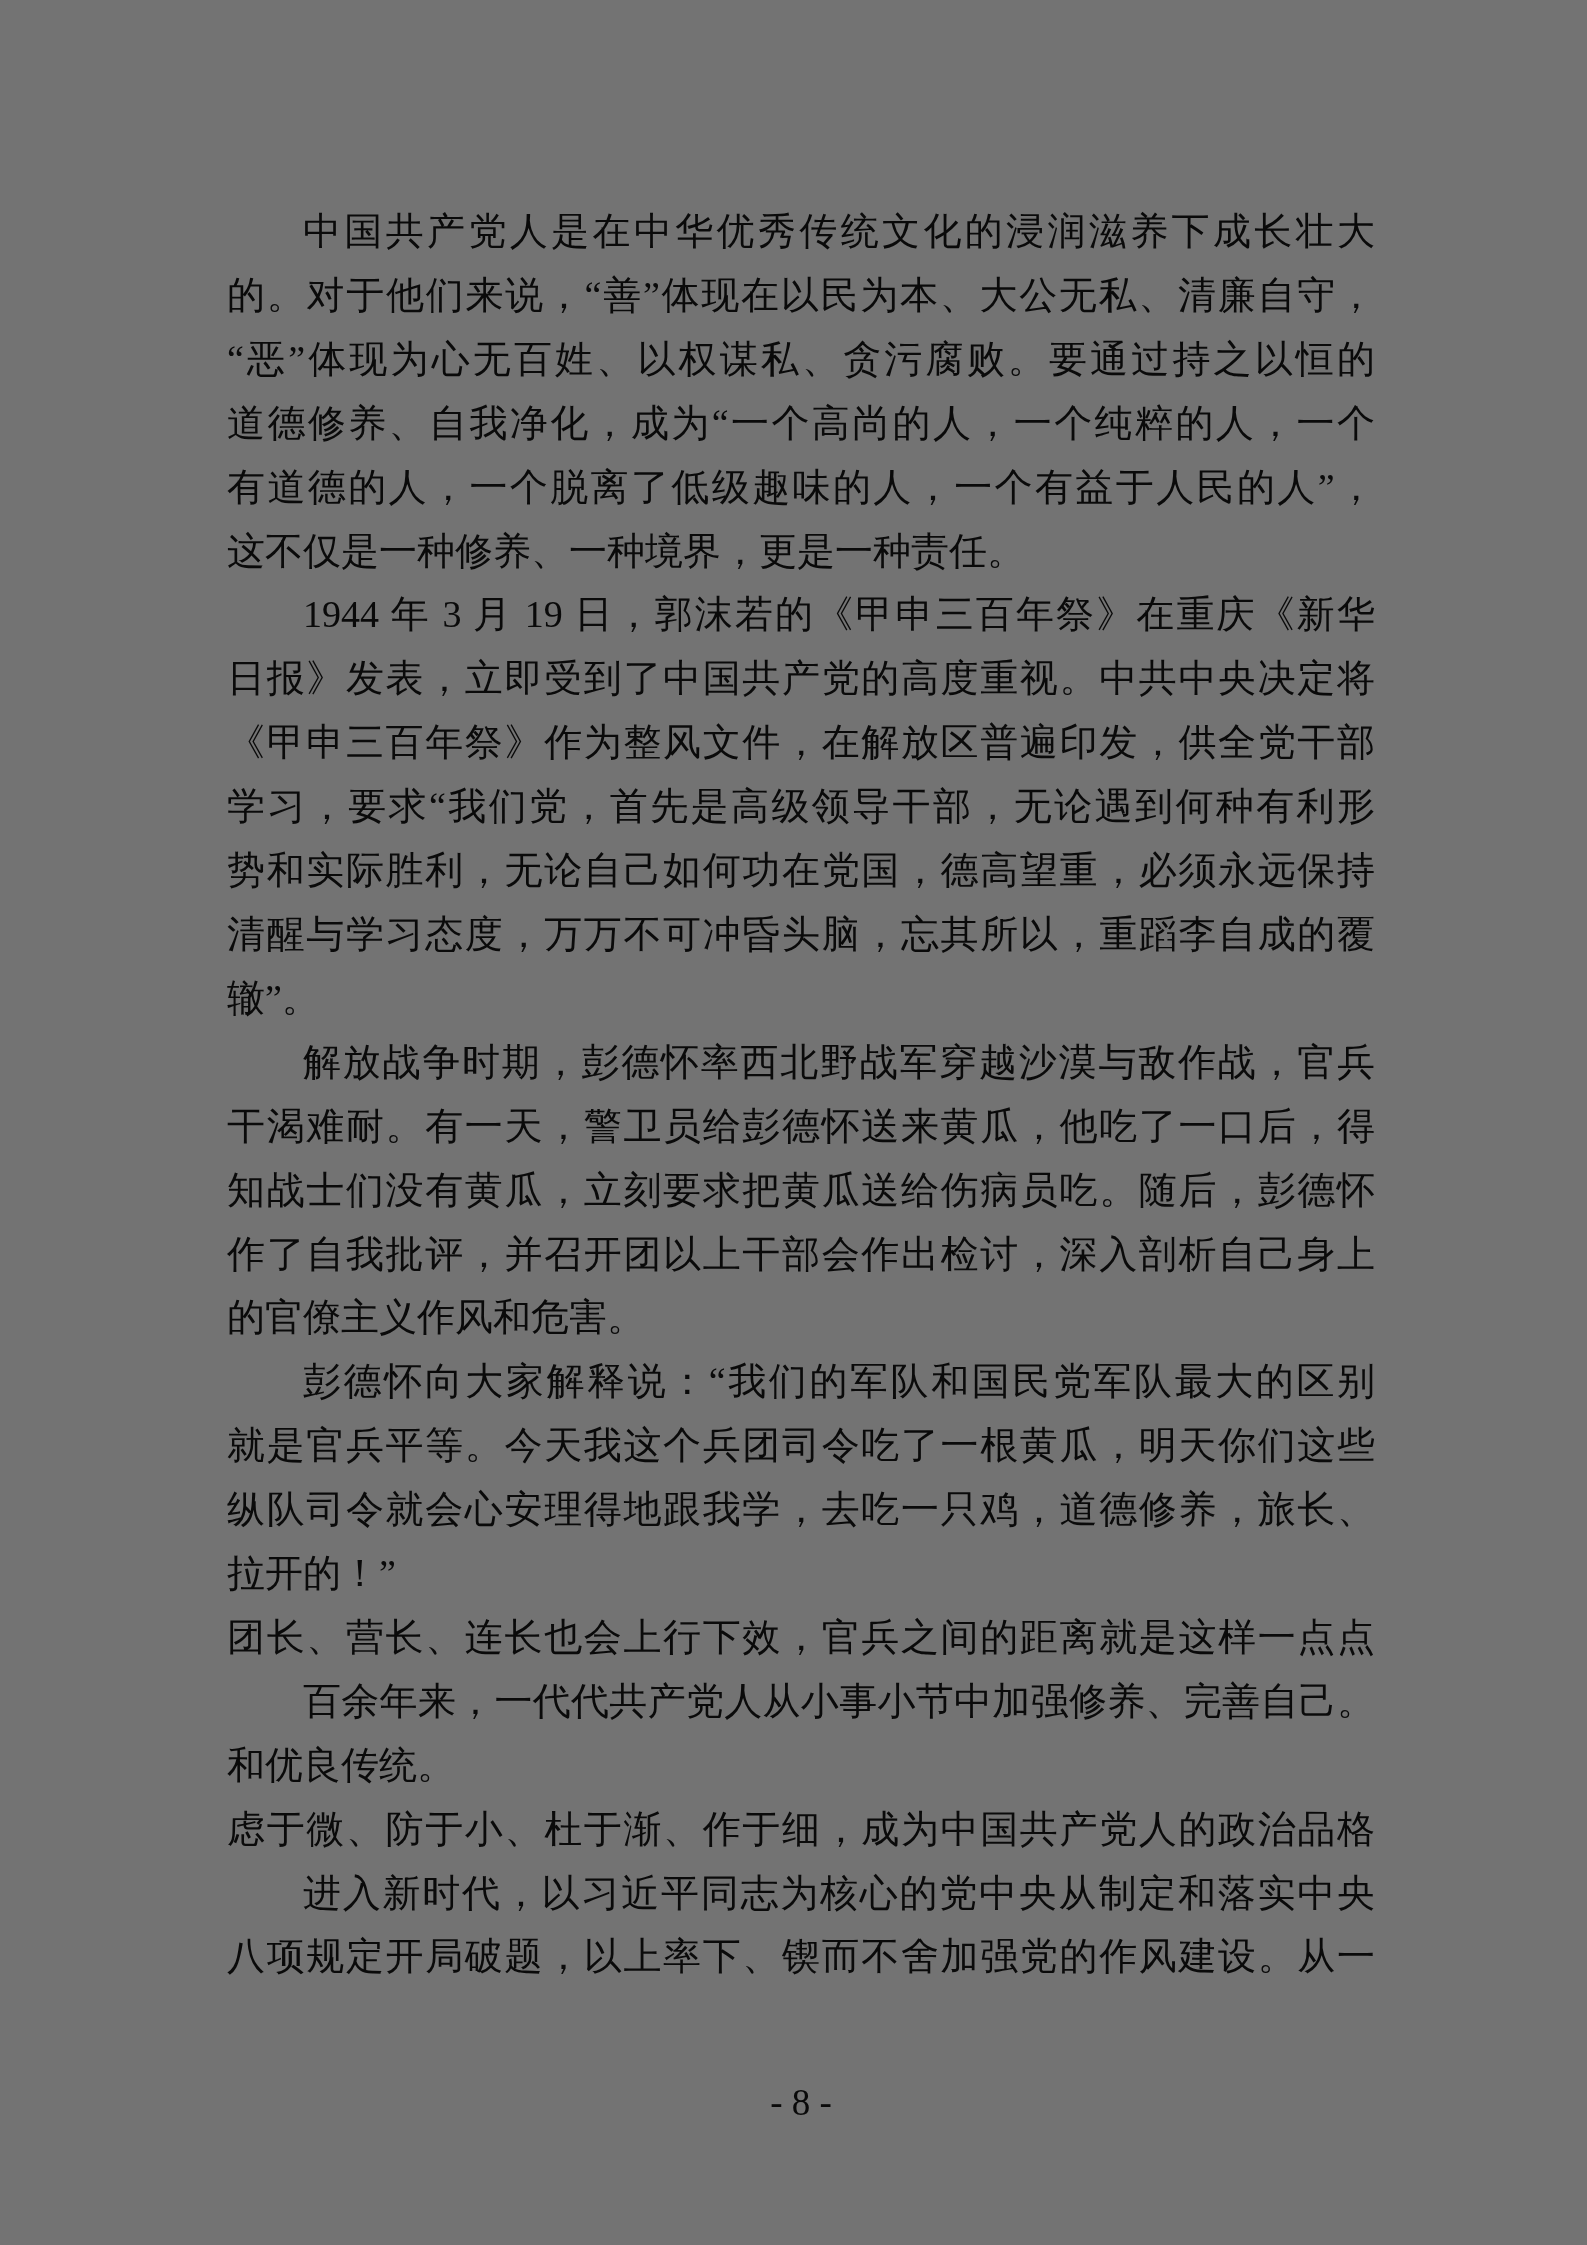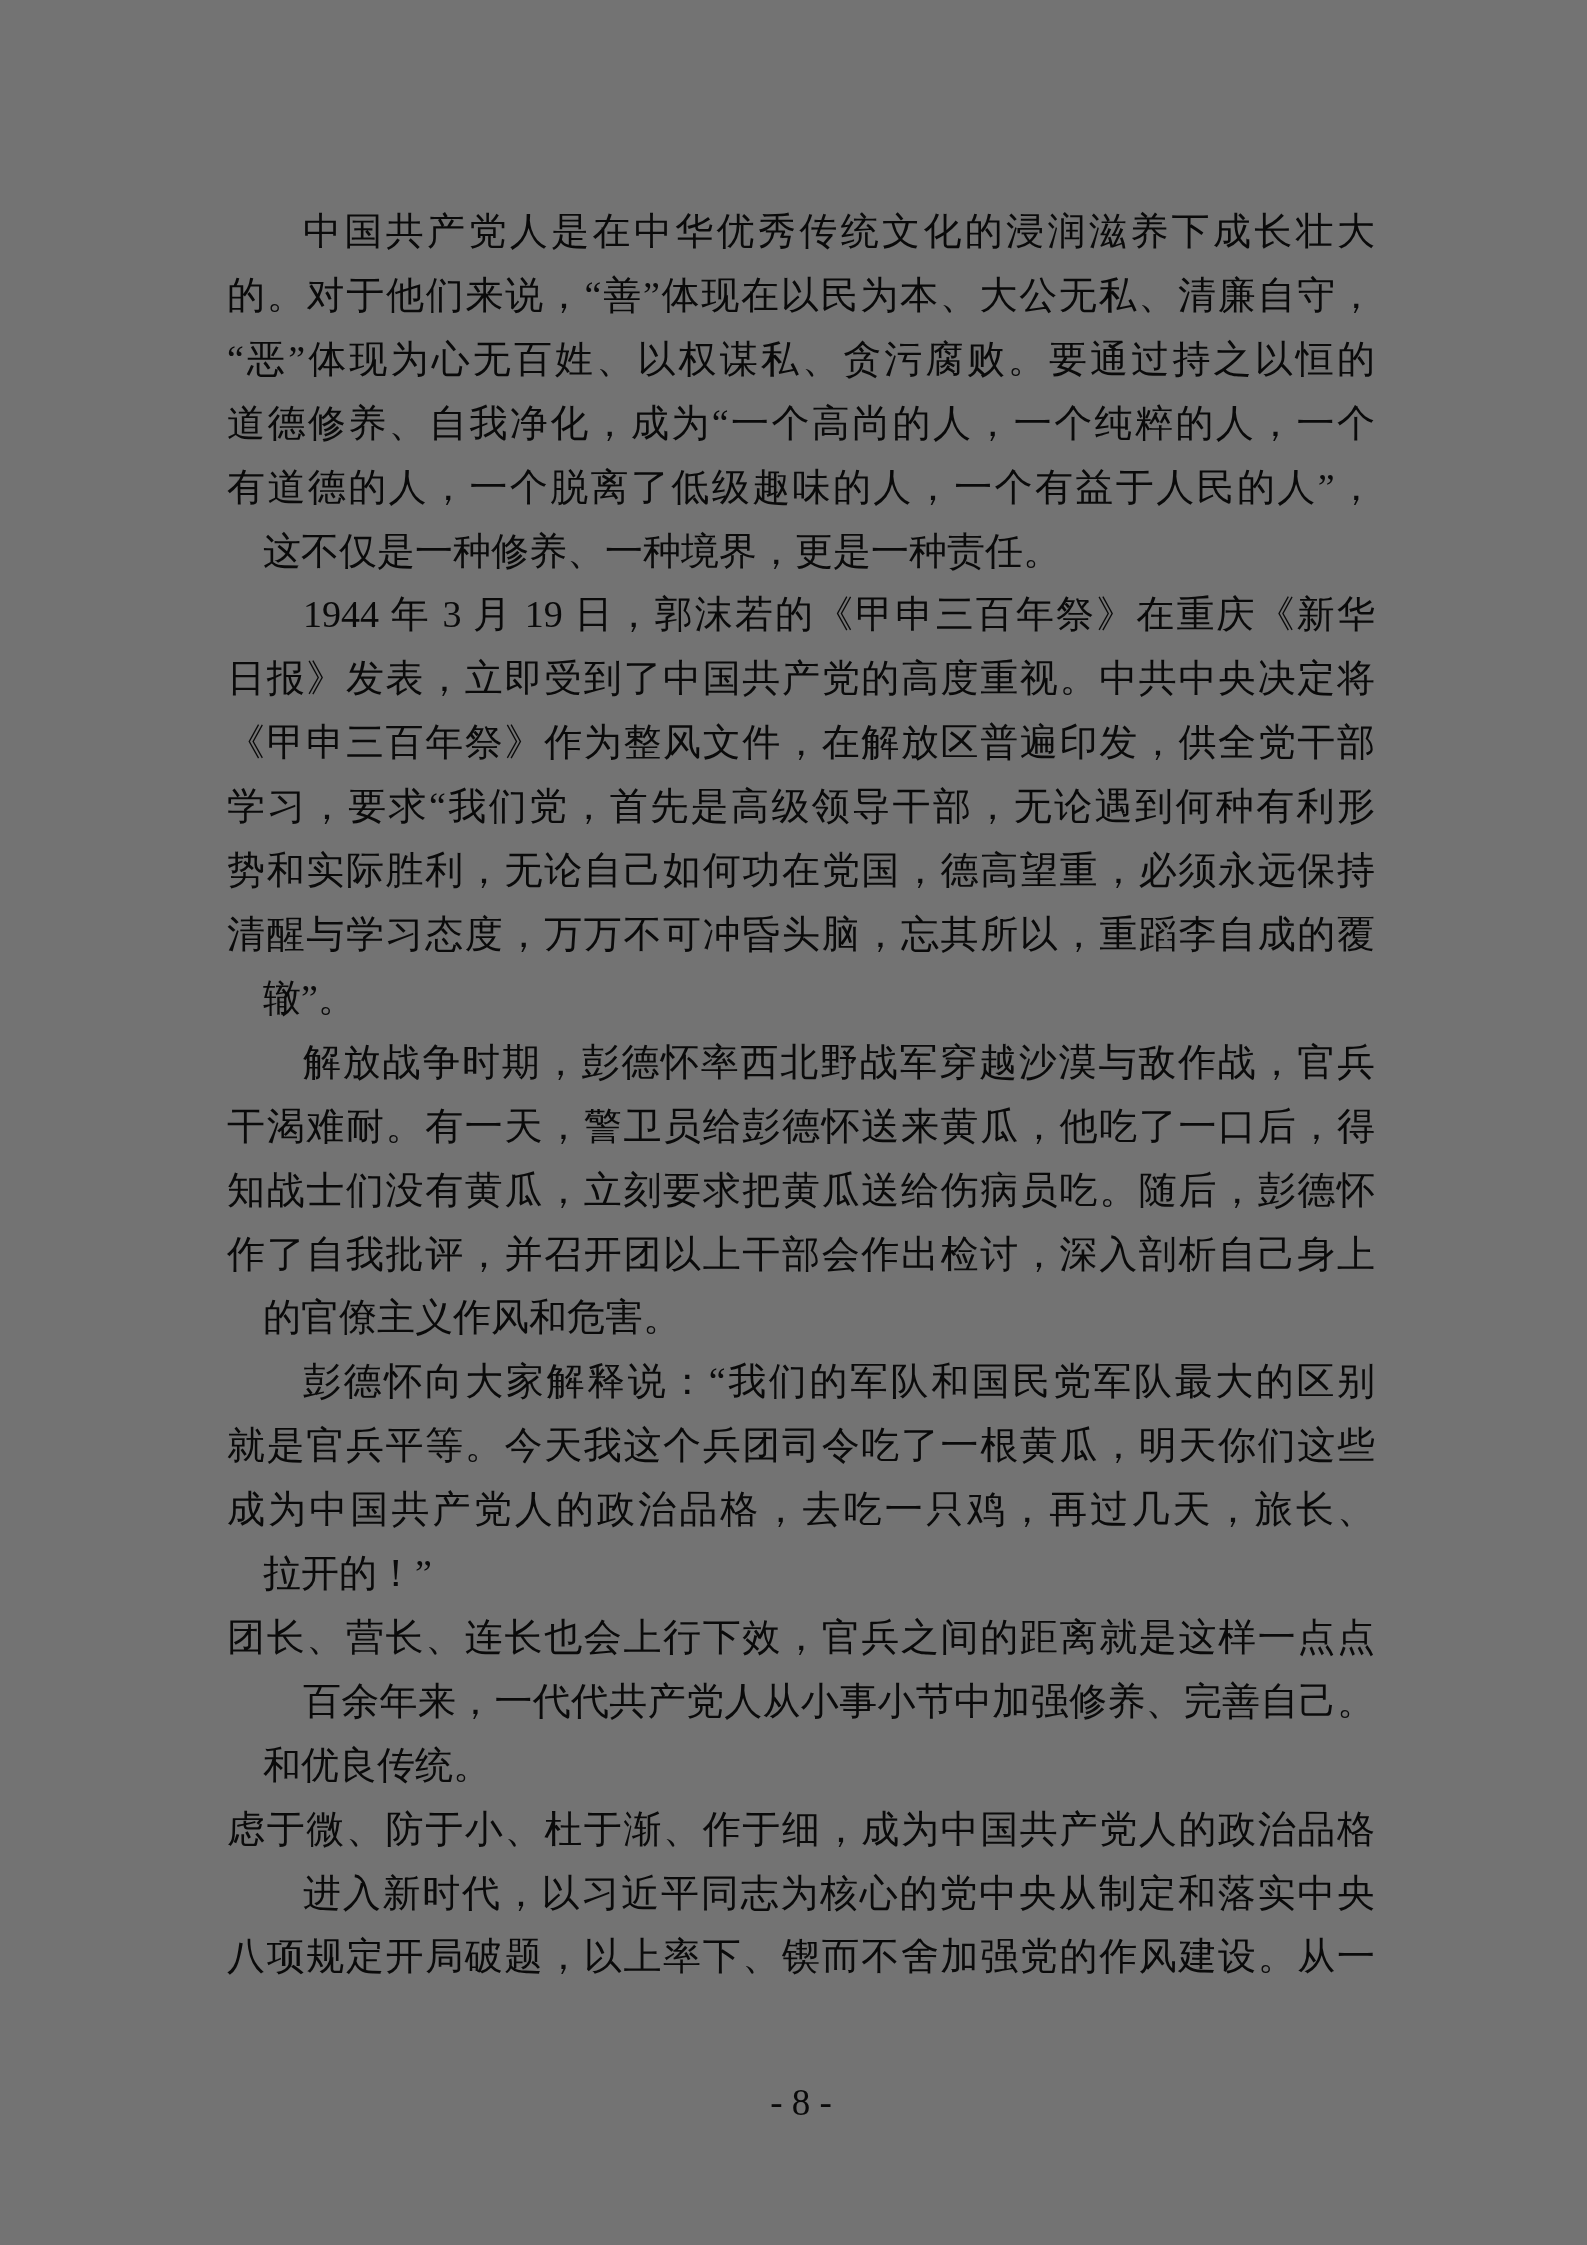--- a/index.html
+++ b/index.html
@@ -31,21 +31,20 @@
     color: #0a0a0a;
     text-align: justify;
     text-align-last: justify;
     font-weight: 400;
   }
   .line.indent {
     text-indent: 76px;
   }
   .line.para-end {
     text-align-last: left;
-    margin-left: 36px;
   }
   .page-number {
     position: absolute;
     left: 227px;
     top: 2078px;
     width: 1148px;
     text-align: center;
     font-size: 37px;
     line-height: 50px;
     color: #0a0a0a;
@@ -76,21 +75,21 @@
       <div class="paragraph">
         <div class="line indent">解放战争时期，彭德怀率西北野战军穿越沙漠与敌作战，官兵</div>
         <div class="line">干渴难耐。有一天，警卫员给彭德怀送来黄瓜，他吃了一口后，得</div>
         <div class="line">知战士们没有黄瓜，立刻要求把黄瓜送给伤病员吃。随后，彭德怀</div>
         <div class="line">作了自我批评，并召开团以上干部会作出检讨，深入剖析自己身上</div>
         <div class="line para-end">的官僚主义作风和危害。</div>
       </div>
       <div class="paragraph">
         <div class="line indent">彭德怀向大家解释说：“我们的军队和国民党军队最大的区别</div>
         <div class="line">就是官兵平等。今天我这个兵团司令吃了一根黄瓜，明天你们这些</div>
-        <div class="line">成为中国共产党人的政治品格，去吃一只鸡，再过几天，旅长、</div>
+        <div class="line">纵队司令就会心安理得地跟我学，去吃一只鸡，道德修养，旅长、</div>
         <div class="line para-end">拉开的！”</div>
         <div class="line">团长、营长、连长也会上行下效，官兵之间的距离就是这样一点点</div>
       </div>
       <div class="paragraph">
         <div class="line indent">百余年来，一代代共产党人从小事小节中加强修养、完善自己。</div>
         <div class="line para-end">和优良传统。</div>
         <div class="line">虑于微、防于小、杜于渐、作于细，成为中国共产党人的政治品格</div>
       </div>
       <div class="paragraph">
         <div class="line indent">进入新时代，以习近平同志为核心的党中央从制定和落实中央</div>

